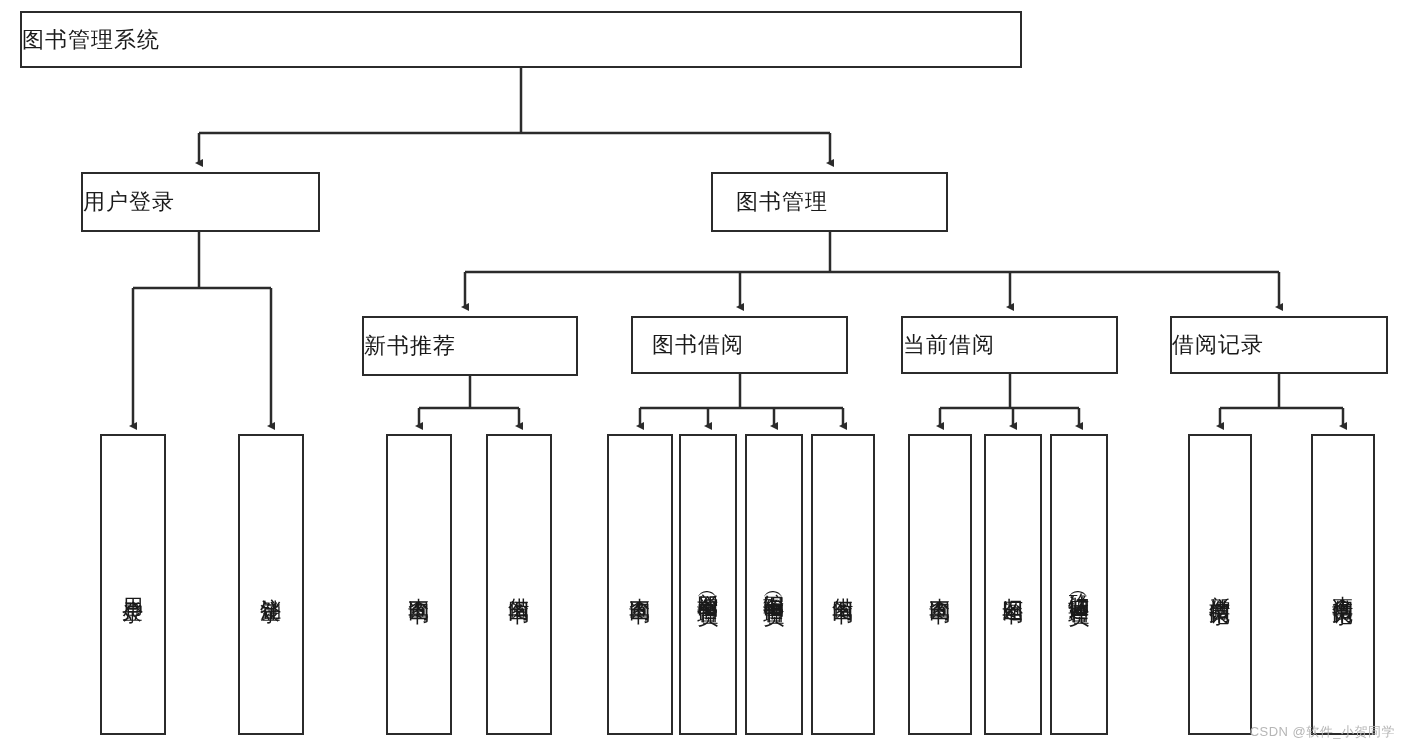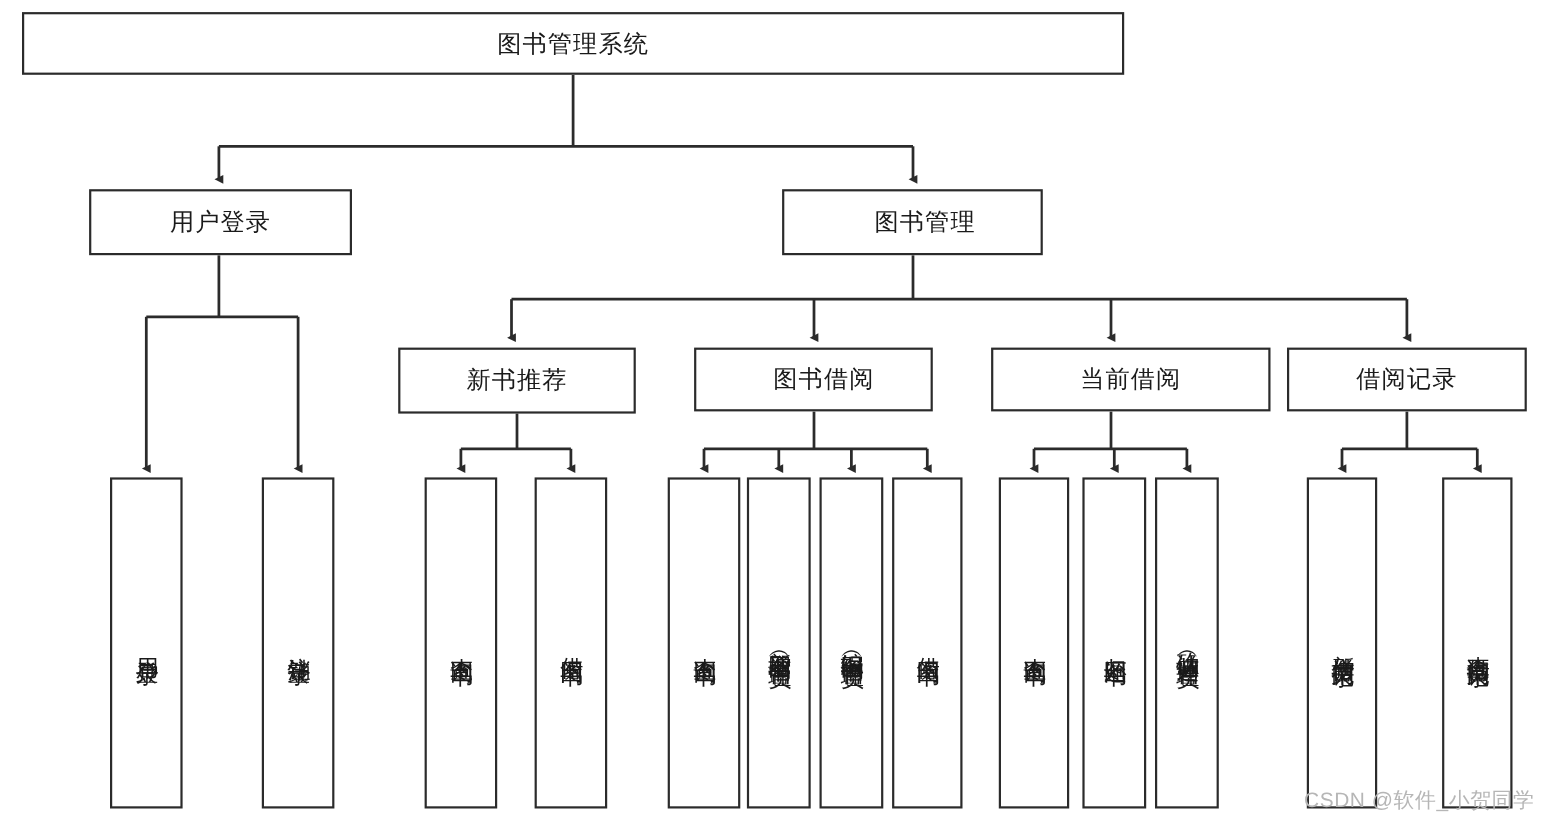--- a/index.html
+++ b/index.html
@@ -25,21 +25,20 @@
     height: 747px;
     pointer-events: none;
   }
   .node {
     position: absolute;
     box-sizing: border-box;
     border: 2px solid #2b2b2b;
     background: #ffffff;
     display: flex;
     align-items: center;
-    justify-content: center;
     color: #1a1a1a;
   }
   .node.h {
     font-size: 22px;
     letter-spacing: 1px;
   }
   .node.v {
     align-items: center;
     justify-content: center;
   }
@@ -50,21 +49,21 @@
     line-height: 1.32;
     letter-spacing: 2px;
     color: #1a1a1a;
     white-space: nowrap;
     text-align: center;
   }
   .watermark {
     position: absolute;
     right: 10px;
     bottom: 6px;
-    font-size: 19px;
+    font-size: 13px;
     color: #b6b6b6;
     letter-spacing: 0.5px;
     white-space: nowrap;
   }
 </style>
 </head>
 <body>
 
 <div id="canvas">
 
@@ -128,21 +127,21 @@
   <div class="node h" style="left:711px; top:172px; width:237px; height:60px;padding-left:23px;">
     <span>图书管理</span>
   </div>
 
   <div class="node h" style="left:362px; top:316px; width:216px; height:60px;">
     <span>新书推荐</span>
   </div>
   <div class="node h" style="left:631px; top:316px; width:217px; height:58px;padding-left:19px;">
     <span>图书借阅</span>
   </div>
-  <div class="node h" style="left:901px; top:316px; width:254px; height:58px;">
+  <div class="node h" style="left:901px; top:316px; width:217px; height:58px;">
     <span>当前借阅</span>
   </div>
   <div class="node h" style="left:1170px; top:316px; width:218px; height:58px;">
     <span>借阅记录</span>
   </div>
 
   <div class="node v" style="left:100px; top:434px; width:66px; height:301px;">
     <span class="vtext">用户登录</span>
   </div>
   <div class="node v" style="left:238px; top:434px; width:66px; height:301px;">

